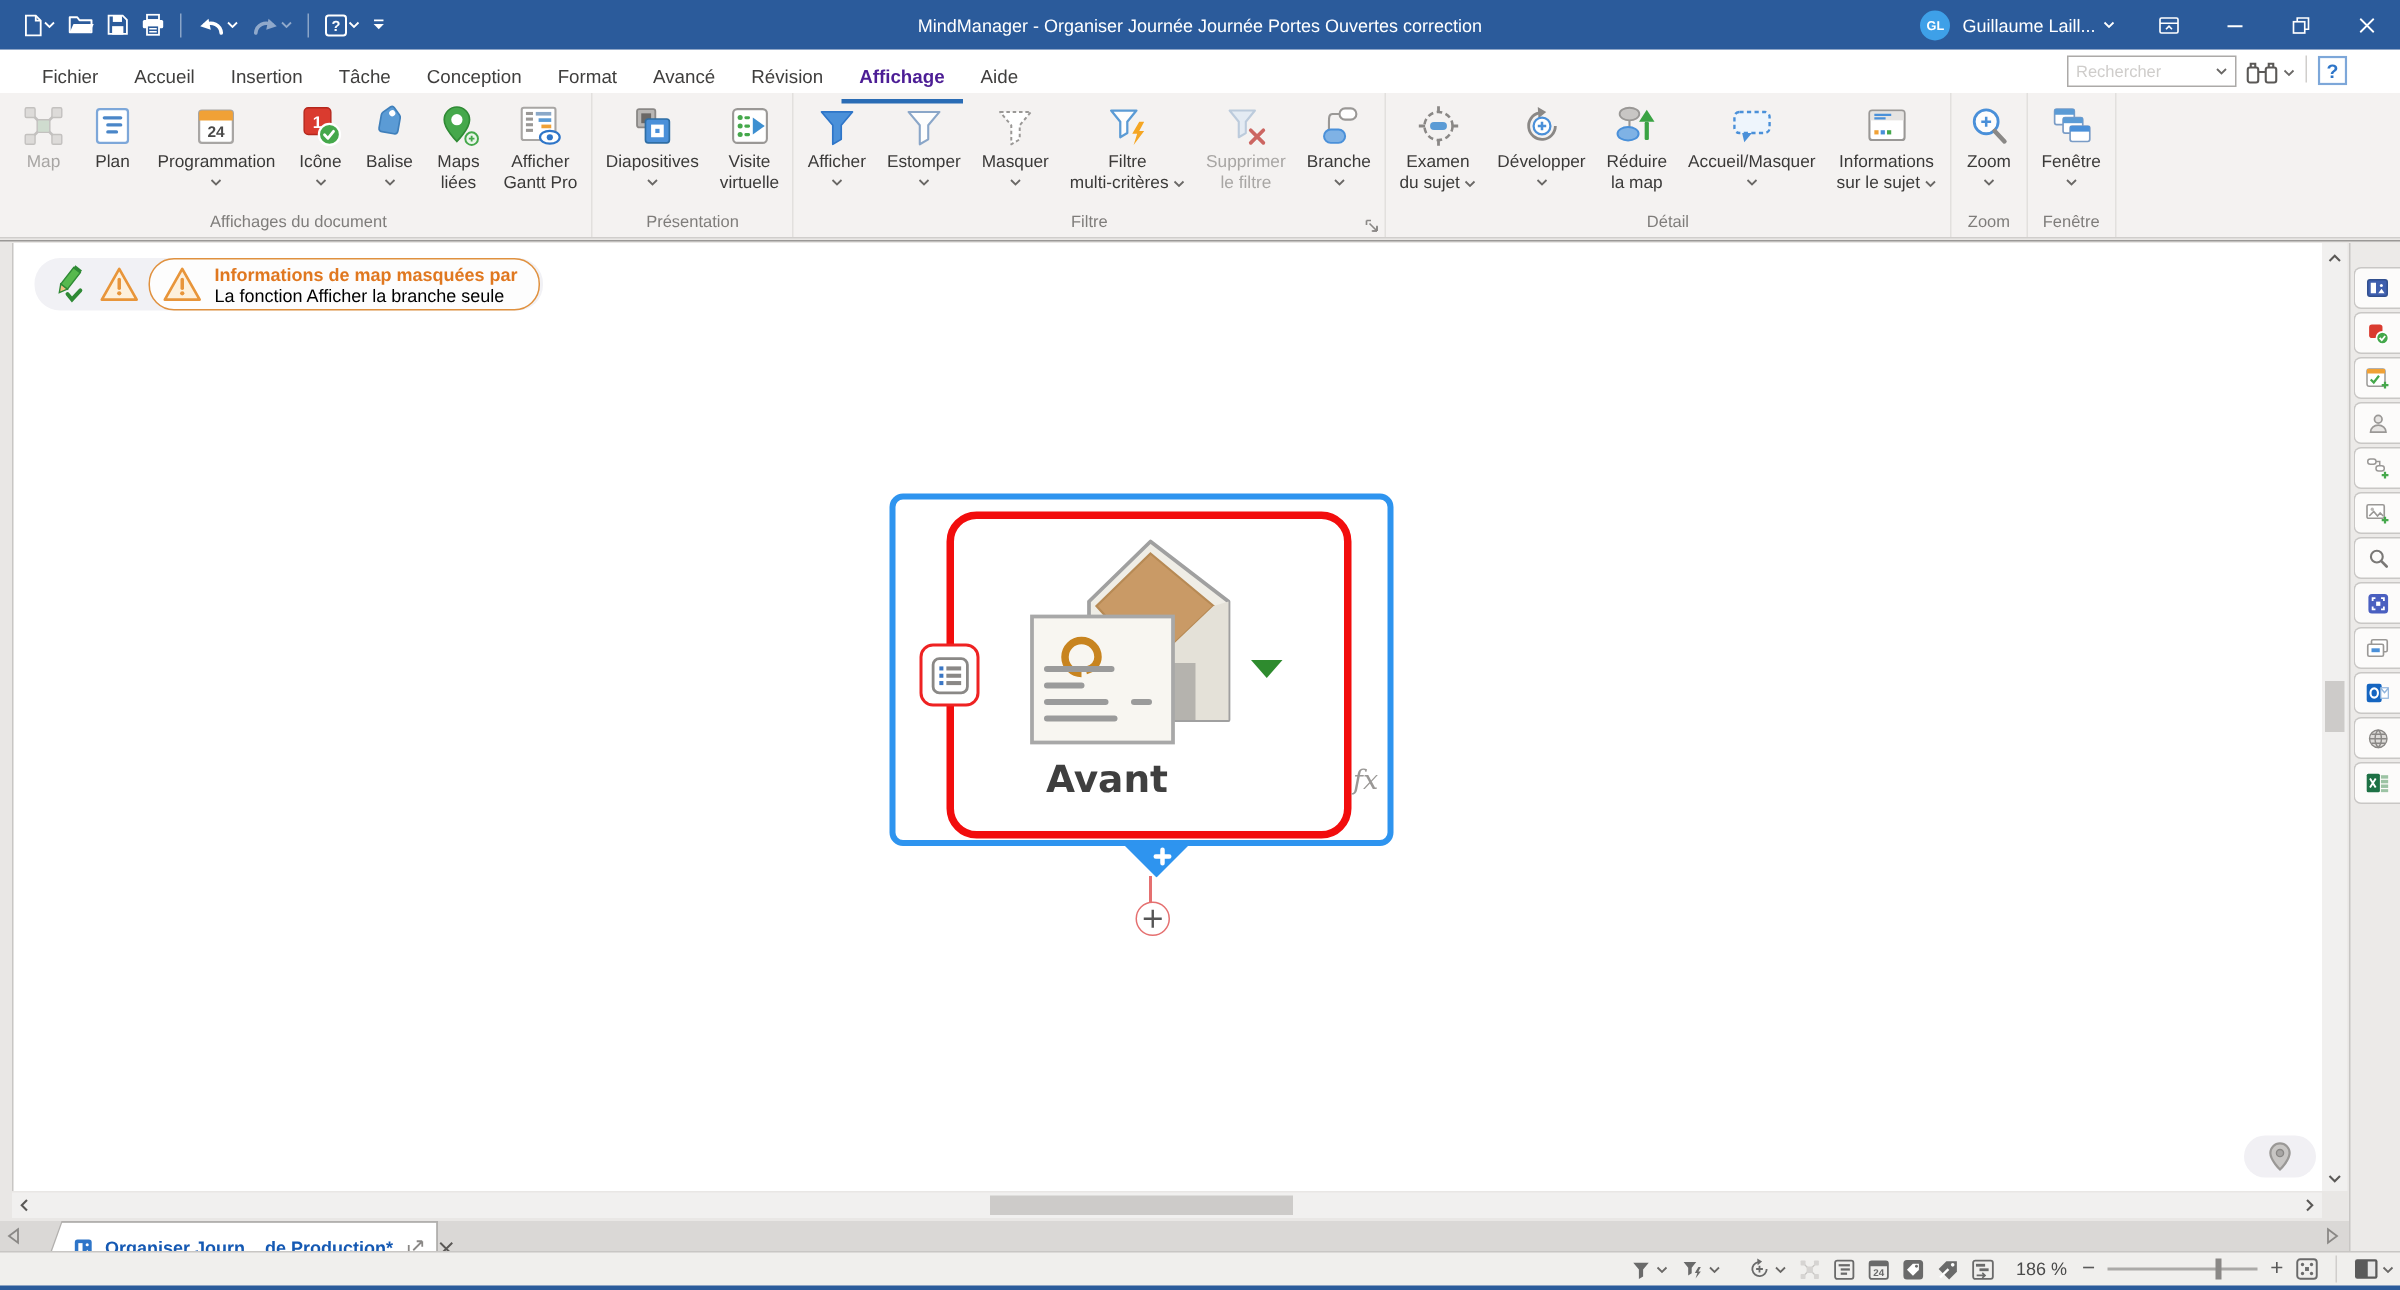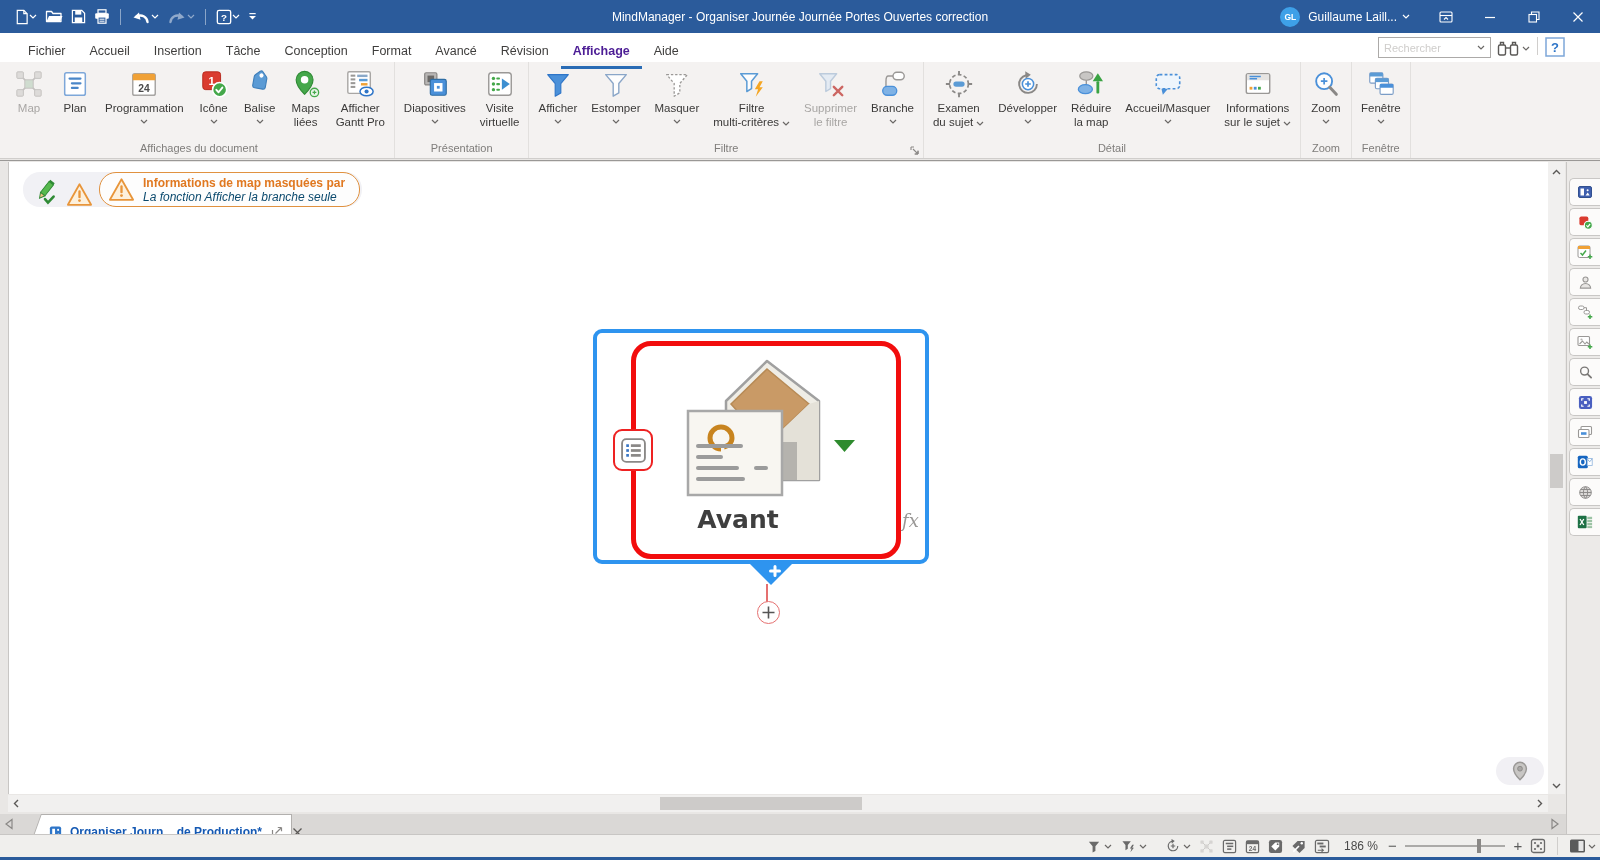--- a/index.html
+++ b/index.html
@@ -35,25 +35,25 @@
 .rlabel{font-size:11.5px;color:#3b3a39;text-align:center;line-height:13.5px;white-space:pre-line}
 .rlabel .inlinechev{display:inline-block;margin-left:3px}
 .rchev{margin-top:3px}
 .rgrouplabel{height:17px;font-size:11px;color:#7f7d7b;text-align:center;line-height:14px}
 .rbtn.disabled .rlabel{color:#a8a6a4}
 .launcher{position:absolute;right:3px;bottom:2px}
 
 .mainarea{position:absolute;left:0;top:160px;width:1600px;height:700px;border-top:1px solid #9a9896}
 .canvas{position:absolute;left:8px;top:1px;width:1540px;height:632px;background:#fff;border-left:1px solid #c8c6c4}
 
-.warnwrap{position:absolute;left:14px;top:10px;height:35px;background:#f1f1f5;border-radius:17px;display:flex;align-items:flex-end;padding:0 2px 0 8px}
+.warnwrap{position:absolute;left:14px;top:10px;height:35px;background:#f1f1f5;border-radius:17px;display:flex;align-items:center;padding:0 2px 0 8px}
 .warnpill{border:1.5px solid #e0913f;border-radius:17px;background:#fdfdfd;height:35px;display:flex;align-items:center;padding:0 14px 0 8px;margin-left:6px}
 .warntext{margin-left:8px}
 .warnline1{font-size:12px;font-weight:700;color:#e07820;line-height:14px}
-.warnline2{font-size:12px;font-style:italic;color:#0c4a6e;line-height:14px}
+.warnline2{font-size:12px;color:#000000;line-height:14px}
 
 .node-blue{position:absolute;left:584px;top:167px;width:336px;height:235px;border:4px solid #2e94ef;border-radius:9px;background:#fff}
 .node-red{position:absolute;left:622px;top:179px;width:270px;height:218px;border:5px solid #f20d0d;border-radius:20px;background:#fff}
 .node-img{position:absolute;left:675px;top:194px}
 .node-text{position:absolute;left:622px;top:343px;width:214px;text-align:center;font-size:25px;font-weight:700;color:#3f3f3f;font-family:"DejaVu Sans",sans-serif;white-space:nowrap}
 .greentri{position:absolute;left:824px;top:277px}
 .fxmark{position:absolute;left:893px;top:348px;font-family:"DejaVu Serif",serif;font-style:italic;font-size:18px;color:#9a9896}
 .listbtn{position:absolute;left:604px;top:267px;width:40px;height:42px;background:#fff;border:2px solid #ee2222;border-radius:9px;display:flex;align-items:center;justify-content:center}
 .plustri{position:absolute;left:740px;top:401px}
 .connline{position:absolute;left:757px;top:422px;width:1.5px;height:18px;background:#e57070}

